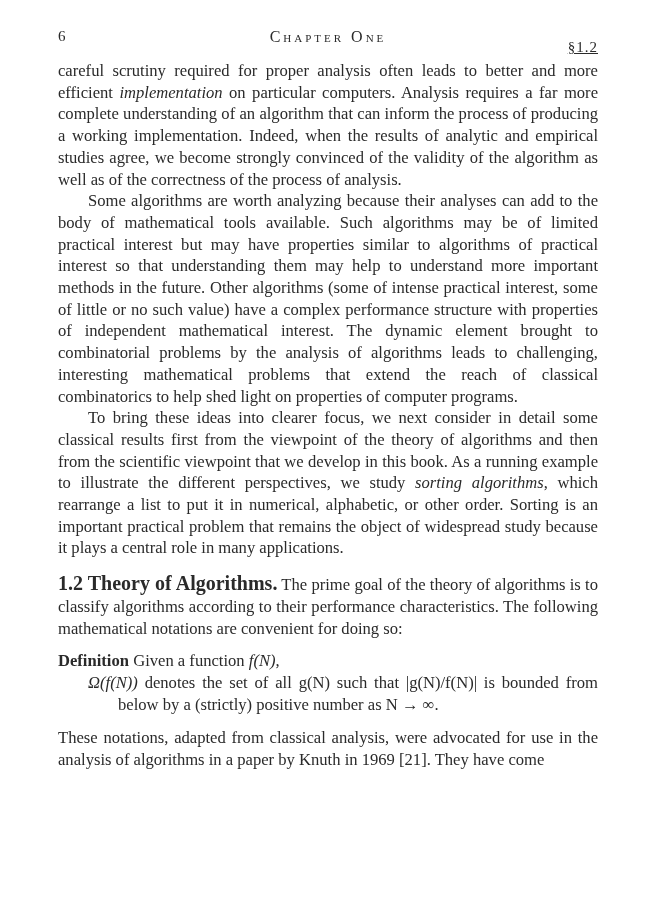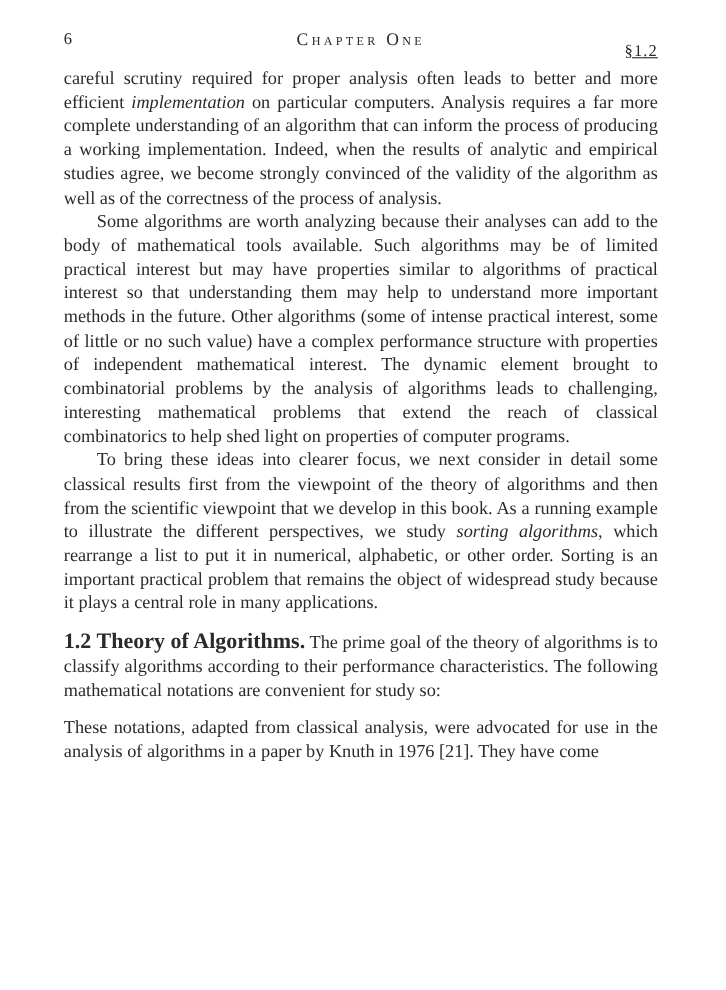--- a/index.html
+++ b/index.html
@@ -33,20 +33,22 @@
     <span class="rh-section">§1.2</span>
   </div>
 
   <div class="body">
     <p><span>careful scrutiny required for proper analysis often leads to better and more efficient </span><em>implementation</em><span> on particular computers.  Analysis requires a far more complete understanding of an algorithm that can inform the process of producing a working implementation.  Indeed, when the results of analytic and empirical studies agree, we become strongly convinced of the validity of the algorithm as well as of the correctness of the process of analysis.</span></p>
 
     <p class="indent">Some algorithms are worth analyzing because their analyses can add to the body of mathematical tools available. Such algorithms may be of limited practical interest but may have properties similar to algorithms of practical interest so that understanding them may help to understand more important methods in the future.  Other algorithms (some of intense practical interest, some of little or no such value) have a complex performance structure with properties of independent mathematical interest.  The dynamic element brought to combinatorial problems by the analysis of algorithms leads to challenging, interesting mathematical problems that extend the reach of classical combinatorics to help shed light on properties of computer programs.</p>
 
     <p class="indent"><span>To bring these ideas into clearer focus, we next consider in detail some classical results first from the viewpoint of the theory of algorithms and then from the scientific viewpoint that we develop in this book.  As a running example to illustrate the different perspectives, we study </span><em>sorting algorithms</em><span>, which rearrange a list to put it in numerical, alphabetic, or other order. Sorting is an important practical problem that remains the object of widespread study because it plays a central role in many applications.</span></p>
 
-    <p class="sec-head"><span class="sec-title">1.2 Theory of Algorithms.</span><span> The prime goal of the theory of algorithms is to classify algorithms according to their performance characteristics.  The following mathematical notations are convenient for study so:</span></p>
+    <p class="sec-head"><span class="sec-title">1.2 Theory of Algorithms.</span><span> The prime goal of the theory of algorithms is to classify algorithms according to their performance characteristics.  The following mathematical notations are convenient for doing so:</span></p>
 
     <div class="def">
+      <p><span class="def-label">Definition</span><span>  Given a function </span><span class="it">f(N)</span><span>,</span></p>
+      <div class="def-item"><span class="it">Ω(f(N))</span><span> denotes the set of all g(N) such that |g(N)/f(N)| is bounded from below by a (strictly) positive number as N → ∞.</span></div>
     </div>
 
-    <p class="after">These notations, adapted from classical analysis, were advocated for use in the analysis of algorithms in a paper by Knuth in 1976 [21].  They have come</p>
+    <p class="after">These notations, adapted from classical analysis, were advocated for use in the analysis of algorithms in a paper by Knuth in 1969 [21].  They have come</p>
   </div>
 </div>
 
 </body></html>

